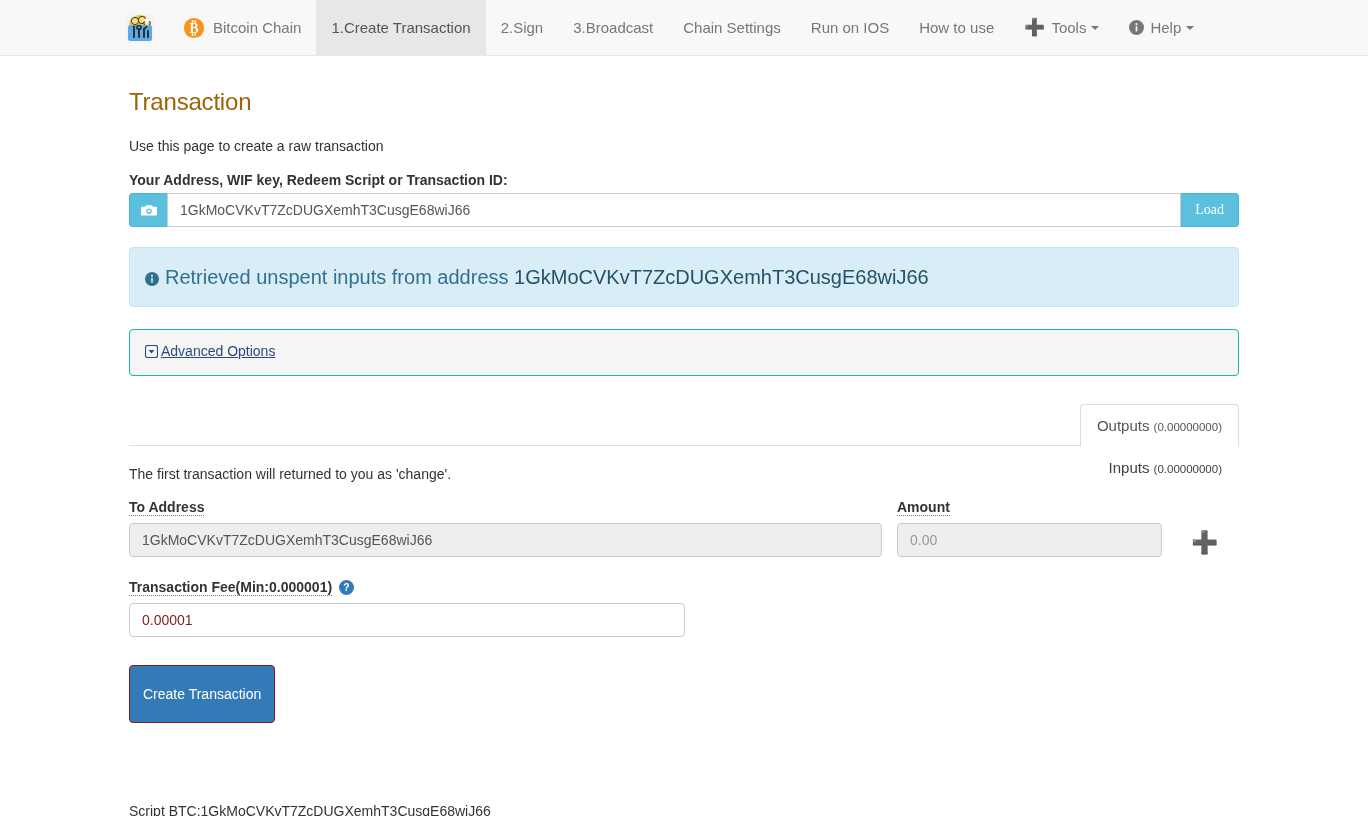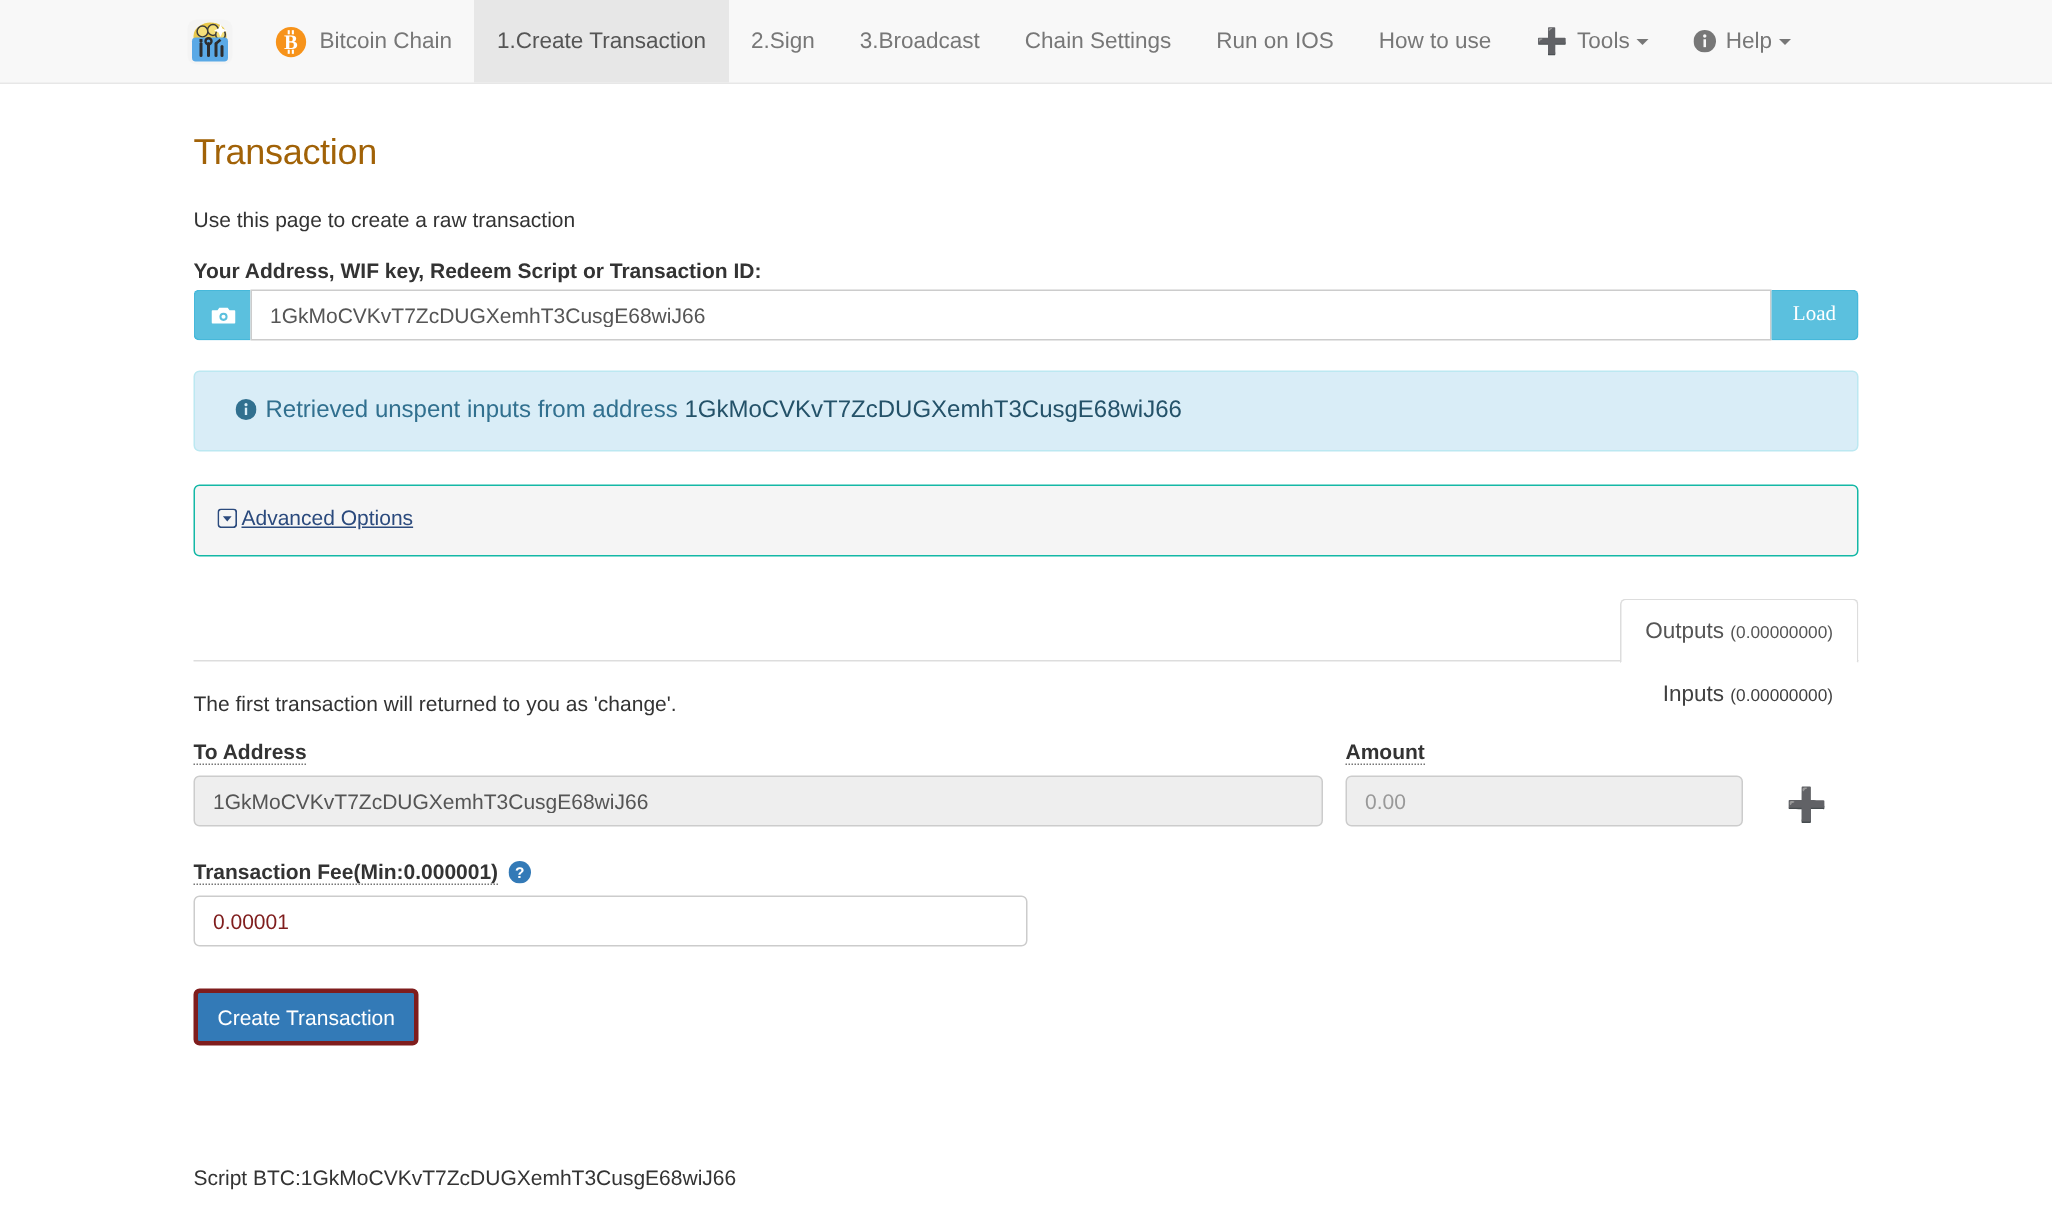--- a/index.html
+++ b/index.html
@@ -142,22 +142,22 @@
     height: 34px;
   }
 
   
   .alert-info {
     margin-top: 20px;
     background: #d9edf7;
     border: 1px solid #bce8f1;
     border-radius: 4px;
     color: #31708f;
-    font-size: 16px;
-    padding: 15px 27px;
+    font-size: 20px;
+    padding: 15px 15px;
     line-height: 1.4;
   }
   .alert-info .ic {
     display: inline-block;
     vertical-align: -2px;
     margin-right: 6px;
   }
   .alert-info a { color: #245269; text-decoration: none; }
 
   
@@ -270,25 +270,25 @@
     font-size: 14px;
     padding: 6px 12px;
     font-family: "Liberation Sans", sans-serif;
     outline: none;
     display: block;
   }
 
   .btn-primary {
     margin-top: 28px;
     background: #337ab7;
-    border: 3px solid #7f1d1d;
+    border: 1px solid #7f1d1d;
     border-radius: 4px;
     color: #ffffff;
     font-size: 14px;
-    padding: 8px 13px;
+    padding: 20px 13px;
     cursor: pointer;
     font-family: "Liberation Sans", sans-serif;
   }
 
   .donate {
     font-size: 14px;
     color: #333;
     margin-top: 80px;
   }
 </style>

